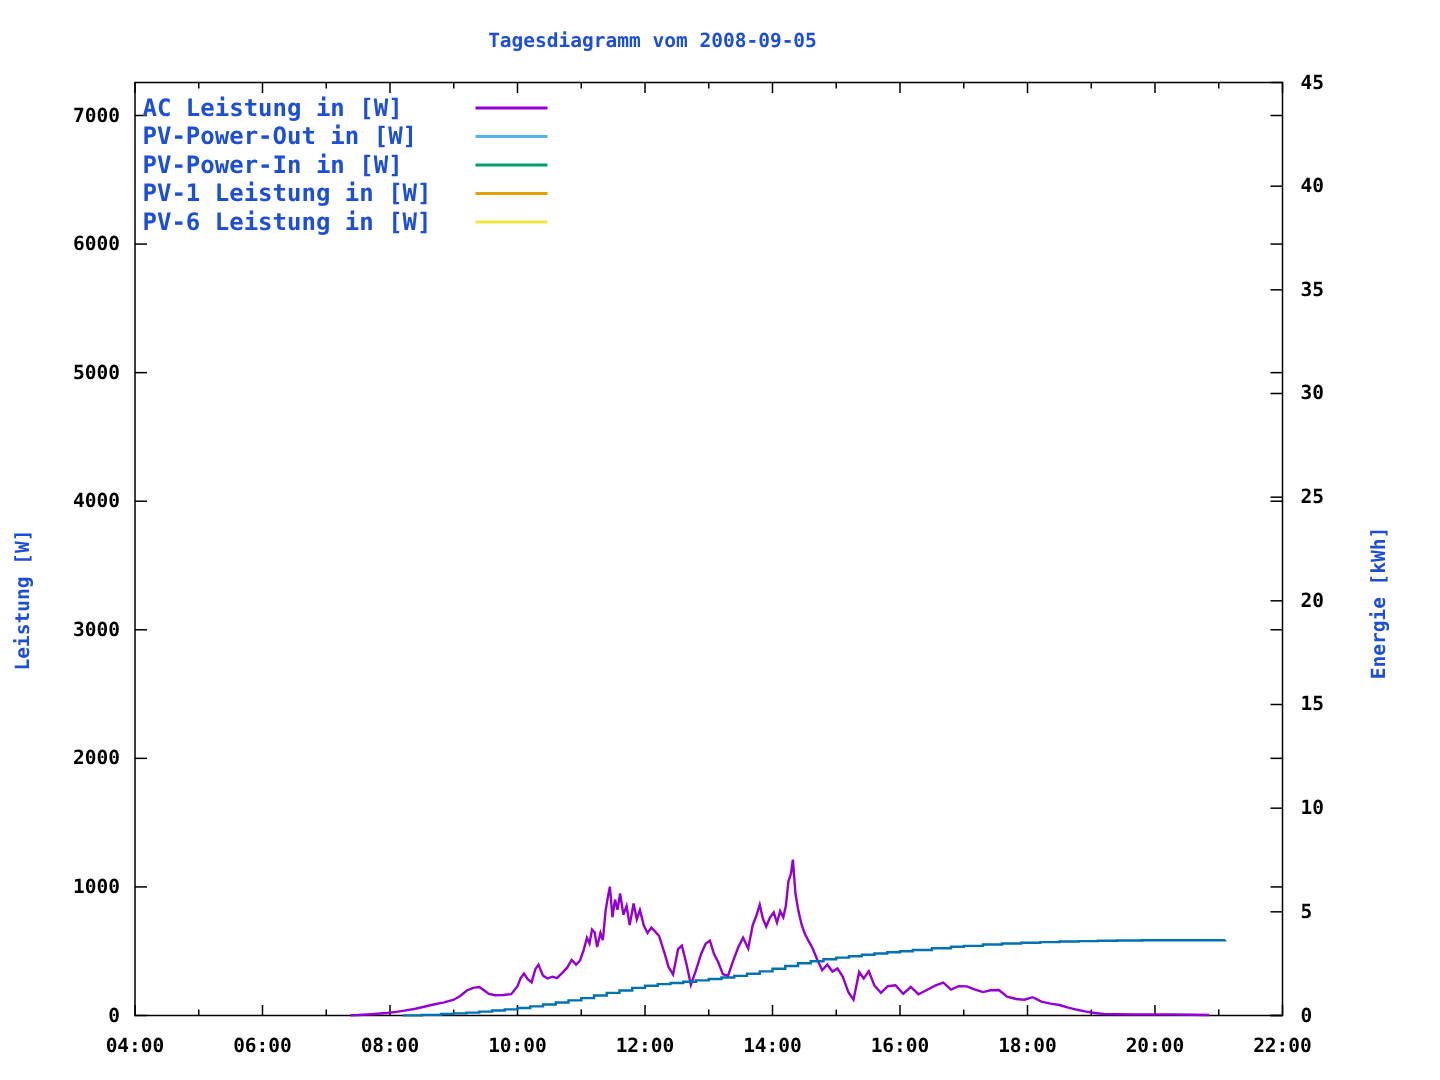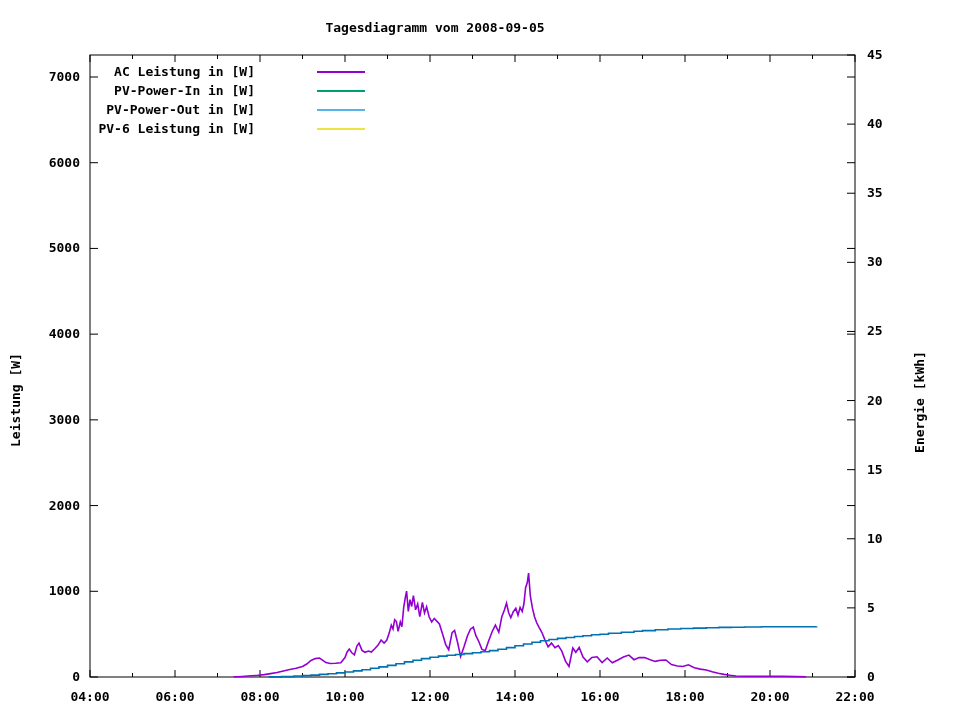--- a/index.html
+++ b/index.html
@@ -2,41 +2,41 @@
 <html><head>
 <meta charset="utf-8">
 <style>
   html,body{margin:0;padding:0;background:#ffffff;}
   #canvas{
     position:relative;
     width:960px;height:720px;
     background:#ffffff;
     font-family:"DejaVu Sans Mono","Liberation Mono",monospace;
     font-weight:bold;
-    color:#000000;
+    color:#1d4ed8;
     overflow:hidden;
   }
   #plot-svg{position:absolute;left:0;top:0;}
   .chart-title{
     position:absolute;top:20px;left:0;width:870px;
     text-align:center;font-size:13px;letter-spacing:0px;
   }
   .ylabel{
     position:absolute;width:220px;height:16px;text-align:center;
     font-size:13px;
     transform:translate(-50%,-50%) rotate(-90deg);
   }
   .ylabel-left{left:16px;top:400px;}
   .ylabel-right{left:920px;top:402px;}
   .legend{
     position:absolute;left:95px;top:62px;
   }
   .legend-row{display:flex;align-items:center;height:19px;}
   .legend-label{
-    width:160px;text-align:right;font-size:13px;white-space:pre;
+    width:160px;text-align:right;font-size:16px;white-space:pre;
   }
   .legend-line{
     width:48px;height:2px;margin-left:62px;flex:none;
   }
 </style>
 </head>
 <body>
 
 <div id="canvas">
 
@@ -142,26 +142,30 @@
       <path d="M233.6 676.8 L238.8 676.7 L245.1 676.3 L251.5 675.8 L257.9 675.3 L264.3 674.6 L270.6 673.6 L277.0 672.5 L283.4 671.0 L289.8 669.5 L296.1 668.3 L302.5 666.5 L306.8 664.0 L311.0 660.5 L315.3 658.6 L319.5 658.0 L322.9 660.3 L325.9 662.6 L330.1 663.5 L335.6 663.3 L340.8 662.8 L345.0 657.5 L347.1 652.0 L349.3 649.1 L351.8 652.8 L354.4 654.9 L356.9 646.1 L359.0 643.1 L362.0 650.4 L365.0 652.3 L368.4 651.1 L371.3 652.1 L374.7 648.7 L378.1 645.1 L381.1 640.0 L384.1 643.1 L386.7 640.3 L389.2 633.1 L391.3 625.2 L393.0 629.0 L394.7 619.7 L396.4 621.5 L398.1 631.4 L400.3 622.0 L401.9 626.8 L403.7 607.4 L405.4 597.1 L406.6 591.1 L408.3 611.5 L410.0 599.7 L411.7 606.5 L413.4 595.7 L415.6 609.8 L417.7 604.0 L419.8 616.7 L422.4 602.3 L424.5 612.9 L426.6 606.7 L429.2 617.0 L431.7 622.0 L434.3 618.4 L436.8 621.1 L439.4 624.0 L442.8 634.8 L445.7 644.6 L448.7 649.7 L452.1 632.6 L454.6 630.5 L457.6 642.5 L460.6 656.6 L464.0 646.8 L467.4 636.0 L470.4 629.2 L473.3 627.1 L475.9 635.7 L478.9 641.7 L481.9 649.4 L485.3 650.6 L488.7 640.8 L492.1 631.7 L495.4 625.1 L498.8 632.3 L501.8 616.8 L504.4 610.0 L506.5 603.1 L508.6 612.5 L510.8 617.7 L513.3 611.7 L515.8 608.3 L518.0 615.1 L520.1 607.4 L522.2 611.5 L523.9 604.0 L525.6 587.7 L527.3 582.5 L528.6 573.1 L530.3 595.7 L532.4 607.9 L534.5 616.8 L536.7 622.8 L539.2 627.6 L541.8 632.3 L544.8 639.6 L548.1 646.8 L551.5 643.1 L555.0 647.7 L558.3 645.6 L561.8 651.1 L565.6 661.4 L569.0 666.5 L572.8 648.0 L575.8 652.3 L579.2 647.5 L583.0 657.1 L587.3 661.9 L591.9 657.5 L597.0 656.8 L602.1 662.6 L607.2 658.0 L612.3 662.8 L617.9 660.0 L623.4 657.1 L628.9 655.1 L634.0 659.7 L639.1 657.5 L644.6 657.6 L650.1 659.7 L655.3 661.4 L660.4 660.2 L665.9 660.0 L671.4 664.5 L677.4 666.0 L682.9 666.5 L688.4 664.8 L694.3 667.7 L700.3 669.1 L706.3 670.0 L712.2 671.7 L718.2 673.2 L724.1 674.4 L730.0 675.3 L736.0 676.0 L744.5 676.2 L757.3 676.3 L770.0 676.3 L782.8 676.3 L795.5 676.5 L806.1 676.7" fill="none" stroke="#9400d3" stroke-width="1.6" stroke-linejoin="miter" stroke-linecap="butt"></path>
       <path d="M268.5 676.9L281.3 676.9 L281.3 676.6L294.0 676.6 L294.0 676.0L302.5 676.0 L302.5 675.6L311.0 675.6 L311.0 675.1L319.5 675.1 L319.5 674.4L328.0 674.4 L328.0 673.7L336.5 673.7 L336.5 672.9L345.0 672.9 L345.0 672.0L353.5 672.0 L353.5 670.9L362.0 670.9 L362.0 669.7L370.5 669.7 L370.5 668.3L379.0 668.3 L379.0 666.9L387.5 666.9 L387.5 665.4L396.0 665.4 L396.0 663.7L404.5 663.7 L404.5 661.9L413.0 661.9 L413.0 660.3L421.5 660.3 L421.5 658.6L430.0 658.6 L430.0 657.2L438.5 657.2 L438.5 656.1L447.0 656.1 L447.0 655.3L455.5 655.3 L455.5 654.5L464.0 654.5 L464.0 653.6L472.5 653.6 L472.5 652.7L481.0 652.7 L481.0 651.7L489.5 651.7 L489.5 650.6L498.0 650.6 L498.0 649.2L506.5 649.2 L506.5 647.6L515.0 647.6 L515.0 645.8L523.5 645.8 L523.5 644.0L532.0 644.0 L532.0 642.2L540.5 642.2 L540.5 640.8L549.0 640.8 L549.0 639.5L557.5 639.5 L557.5 638.4L566.0 638.4 L566.0 637.5L574.5 637.5 L574.5 636.5L583.0 636.5 L583.0 635.7L591.5 635.7 L591.5 634.8L600.0 634.8 L600.0 634.2L608.5 634.2 L608.5 633.3L621.3 633.3 L621.3 632.2L634.0 632.2 L634.0 631.2L642.5 631.2 L642.5 630.6L655.3 630.6 L655.3 629.7L668.0 629.7 L668.0 629.0L680.7 629.0 L680.7 628.5L693.5 628.5 L693.5 628.1L706.3 628.1 L706.3 627.7L719.0 627.7 L719.0 627.4L731.8 627.4 L731.8 627.2L744.5 627.2 L744.5 627.0L761.5 627.0 L761.5 626.8L787.0 626.8 L787.0 626.8L816.8 626.8 L816.8 626.7" fill="none" stroke="#0072b2" stroke-width="1.6" stroke-linejoin="miter" stroke-linecap="butt"></path>
     </svg>
 
   <div class="legend">
     <div class="legend-row">
       <span class="legend-label">AC Leistung in [W]</span>
       <span class="legend-line" style="background-color: rgb(148, 0, 211);"></span>
     </div>
     <div class="legend-row">
+      <span class="legend-label">PV-Power-Out in [W]</span>
+      <span class="legend-line" style="background-color: rgb(86, 180, 233);"></span>
+    </div>
+    <div class="legend-row">
       <span class="legend-label">PV-Power-In in [W]</span>
       <span class="legend-line" style="background-color: rgb(0, 158, 115);"></span>
     </div>
     <div class="legend-row">
-      <span class="legend-label">PV-Power-Out in [W]</span>
-      <span class="legend-line" style="background-color: rgb(86, 180, 233);"></span>
+      <span class="legend-label">PV-1 Leistung in [W]</span>
+      <span class="legend-line" style="background-color: rgb(230, 159, 0);"></span>
     </div>
     <div class="legend-row">
       <span class="legend-label">PV-6 Leistung in [W]</span>
       <span class="legend-line" style="background-color: rgb(240, 228, 66);"></span>
     </div>
   </div>
 
 </div>
 
 </body></html>

